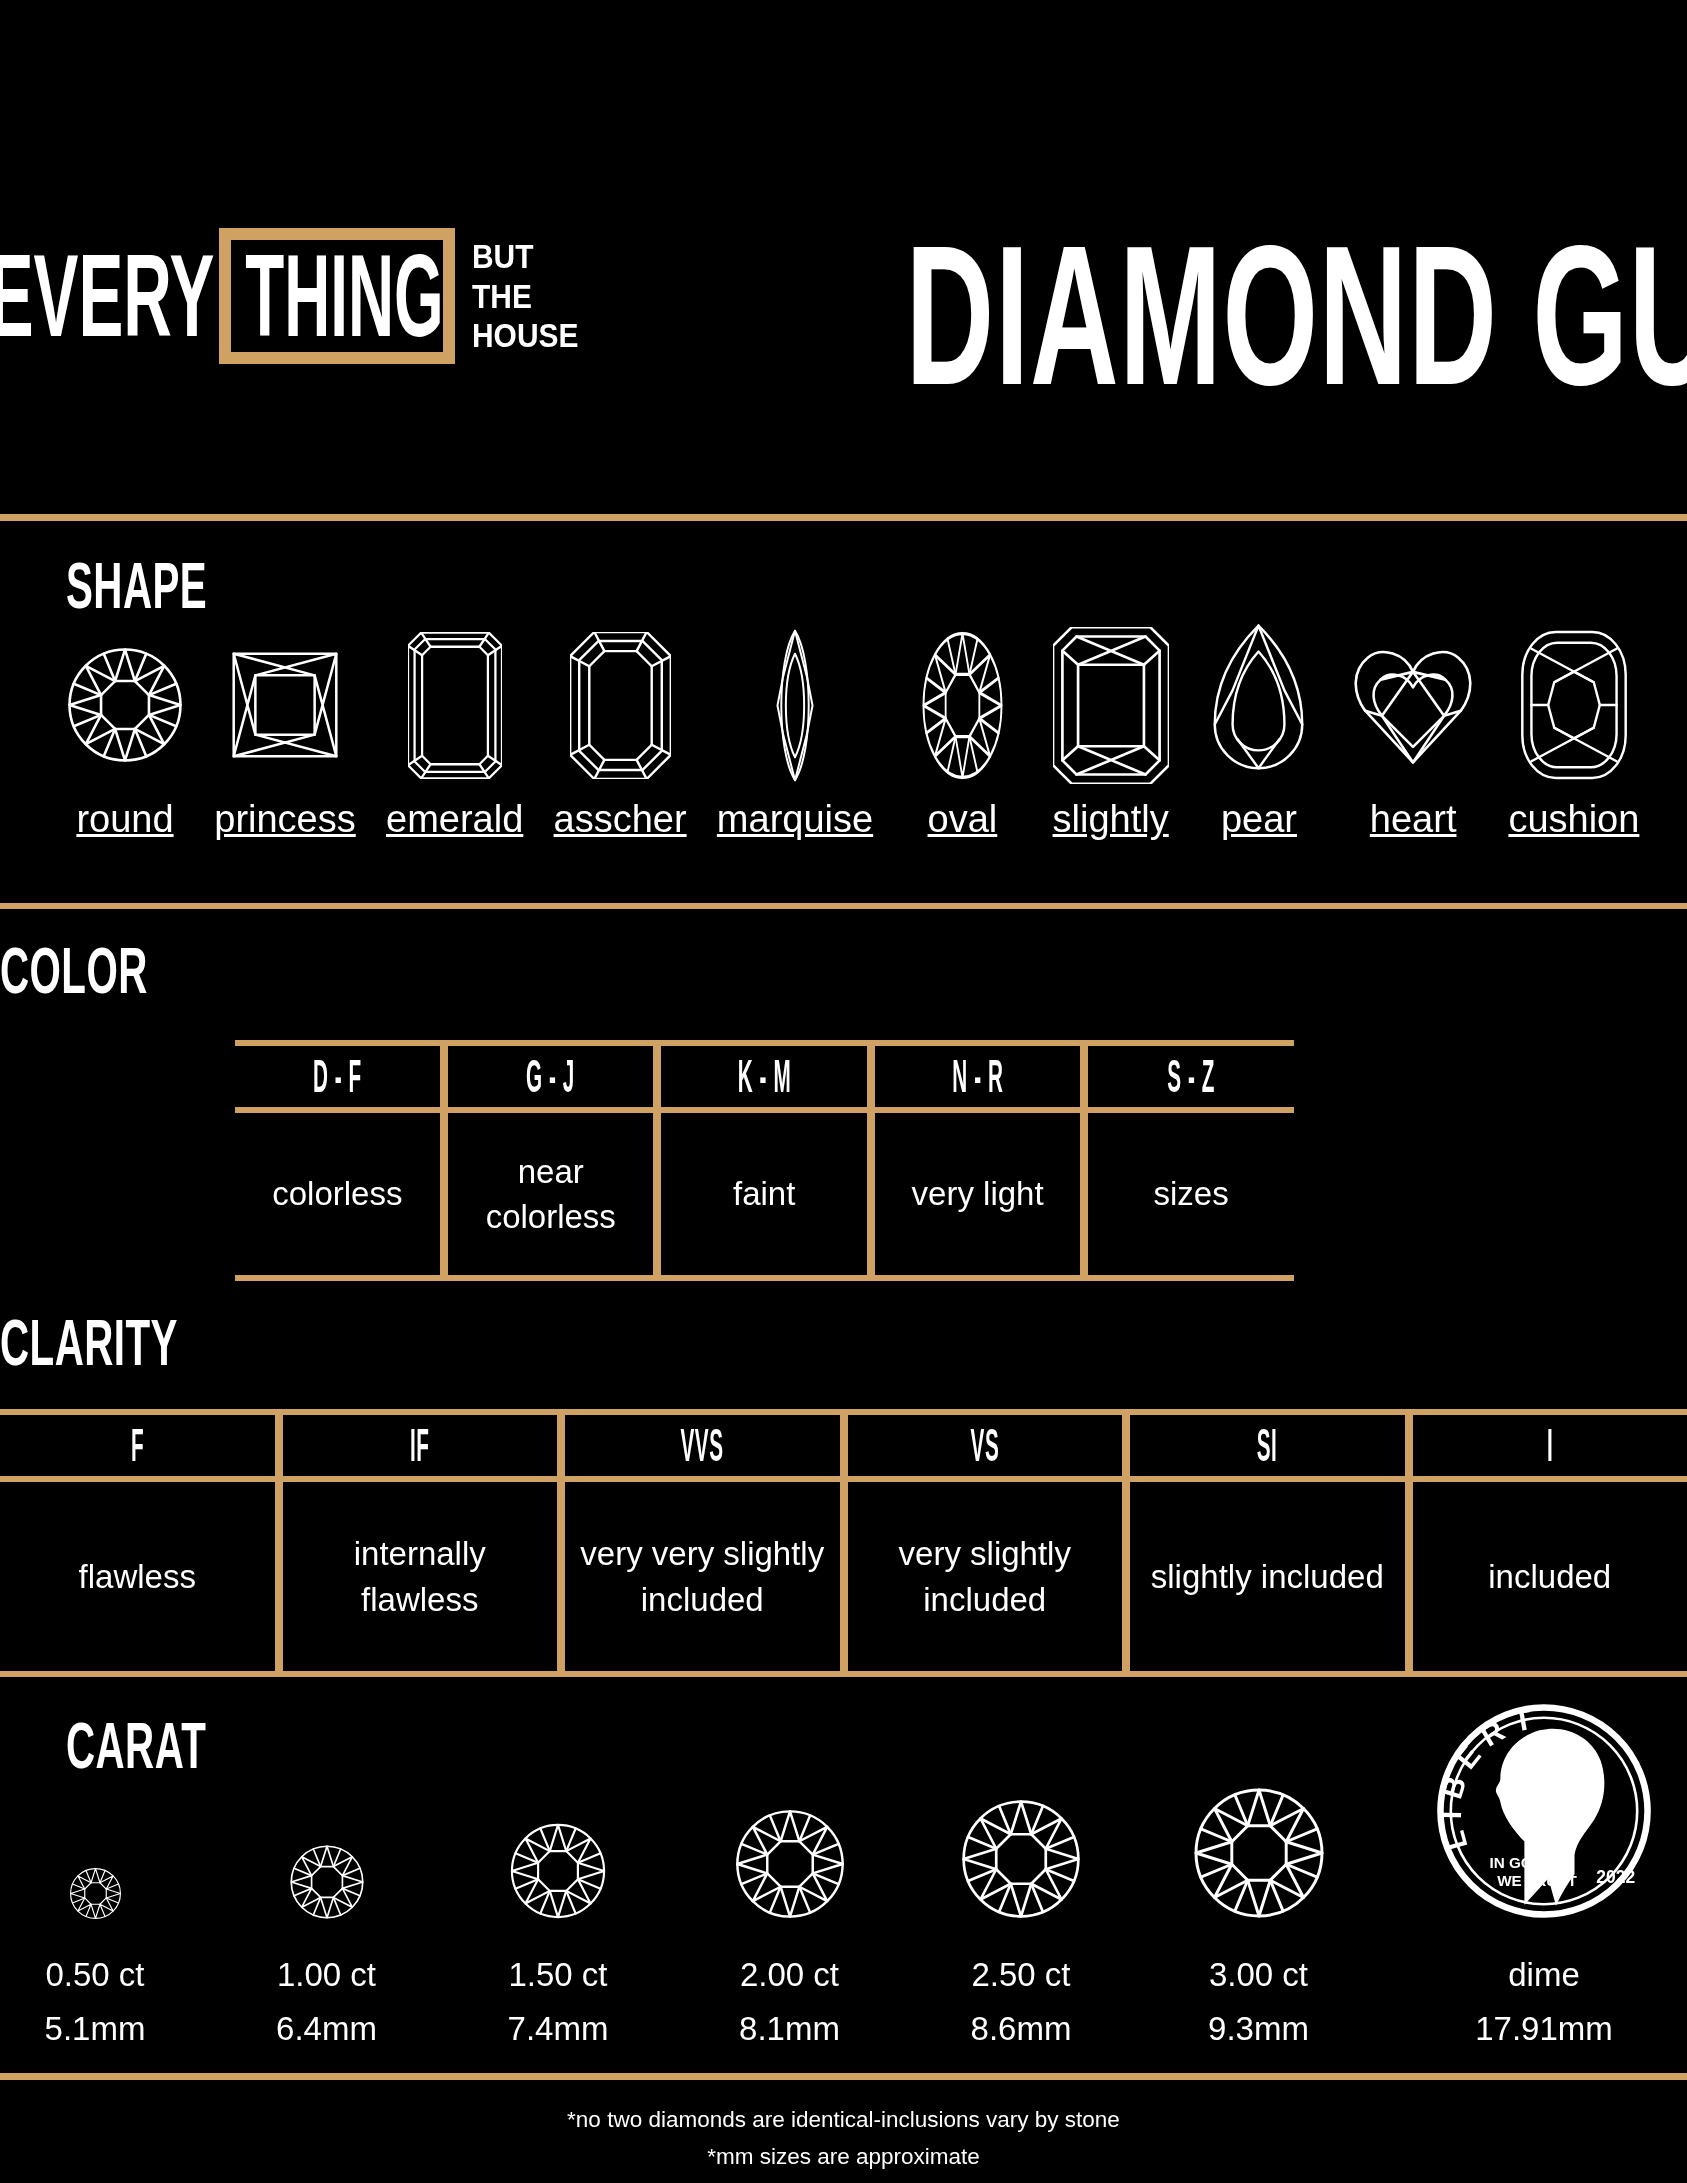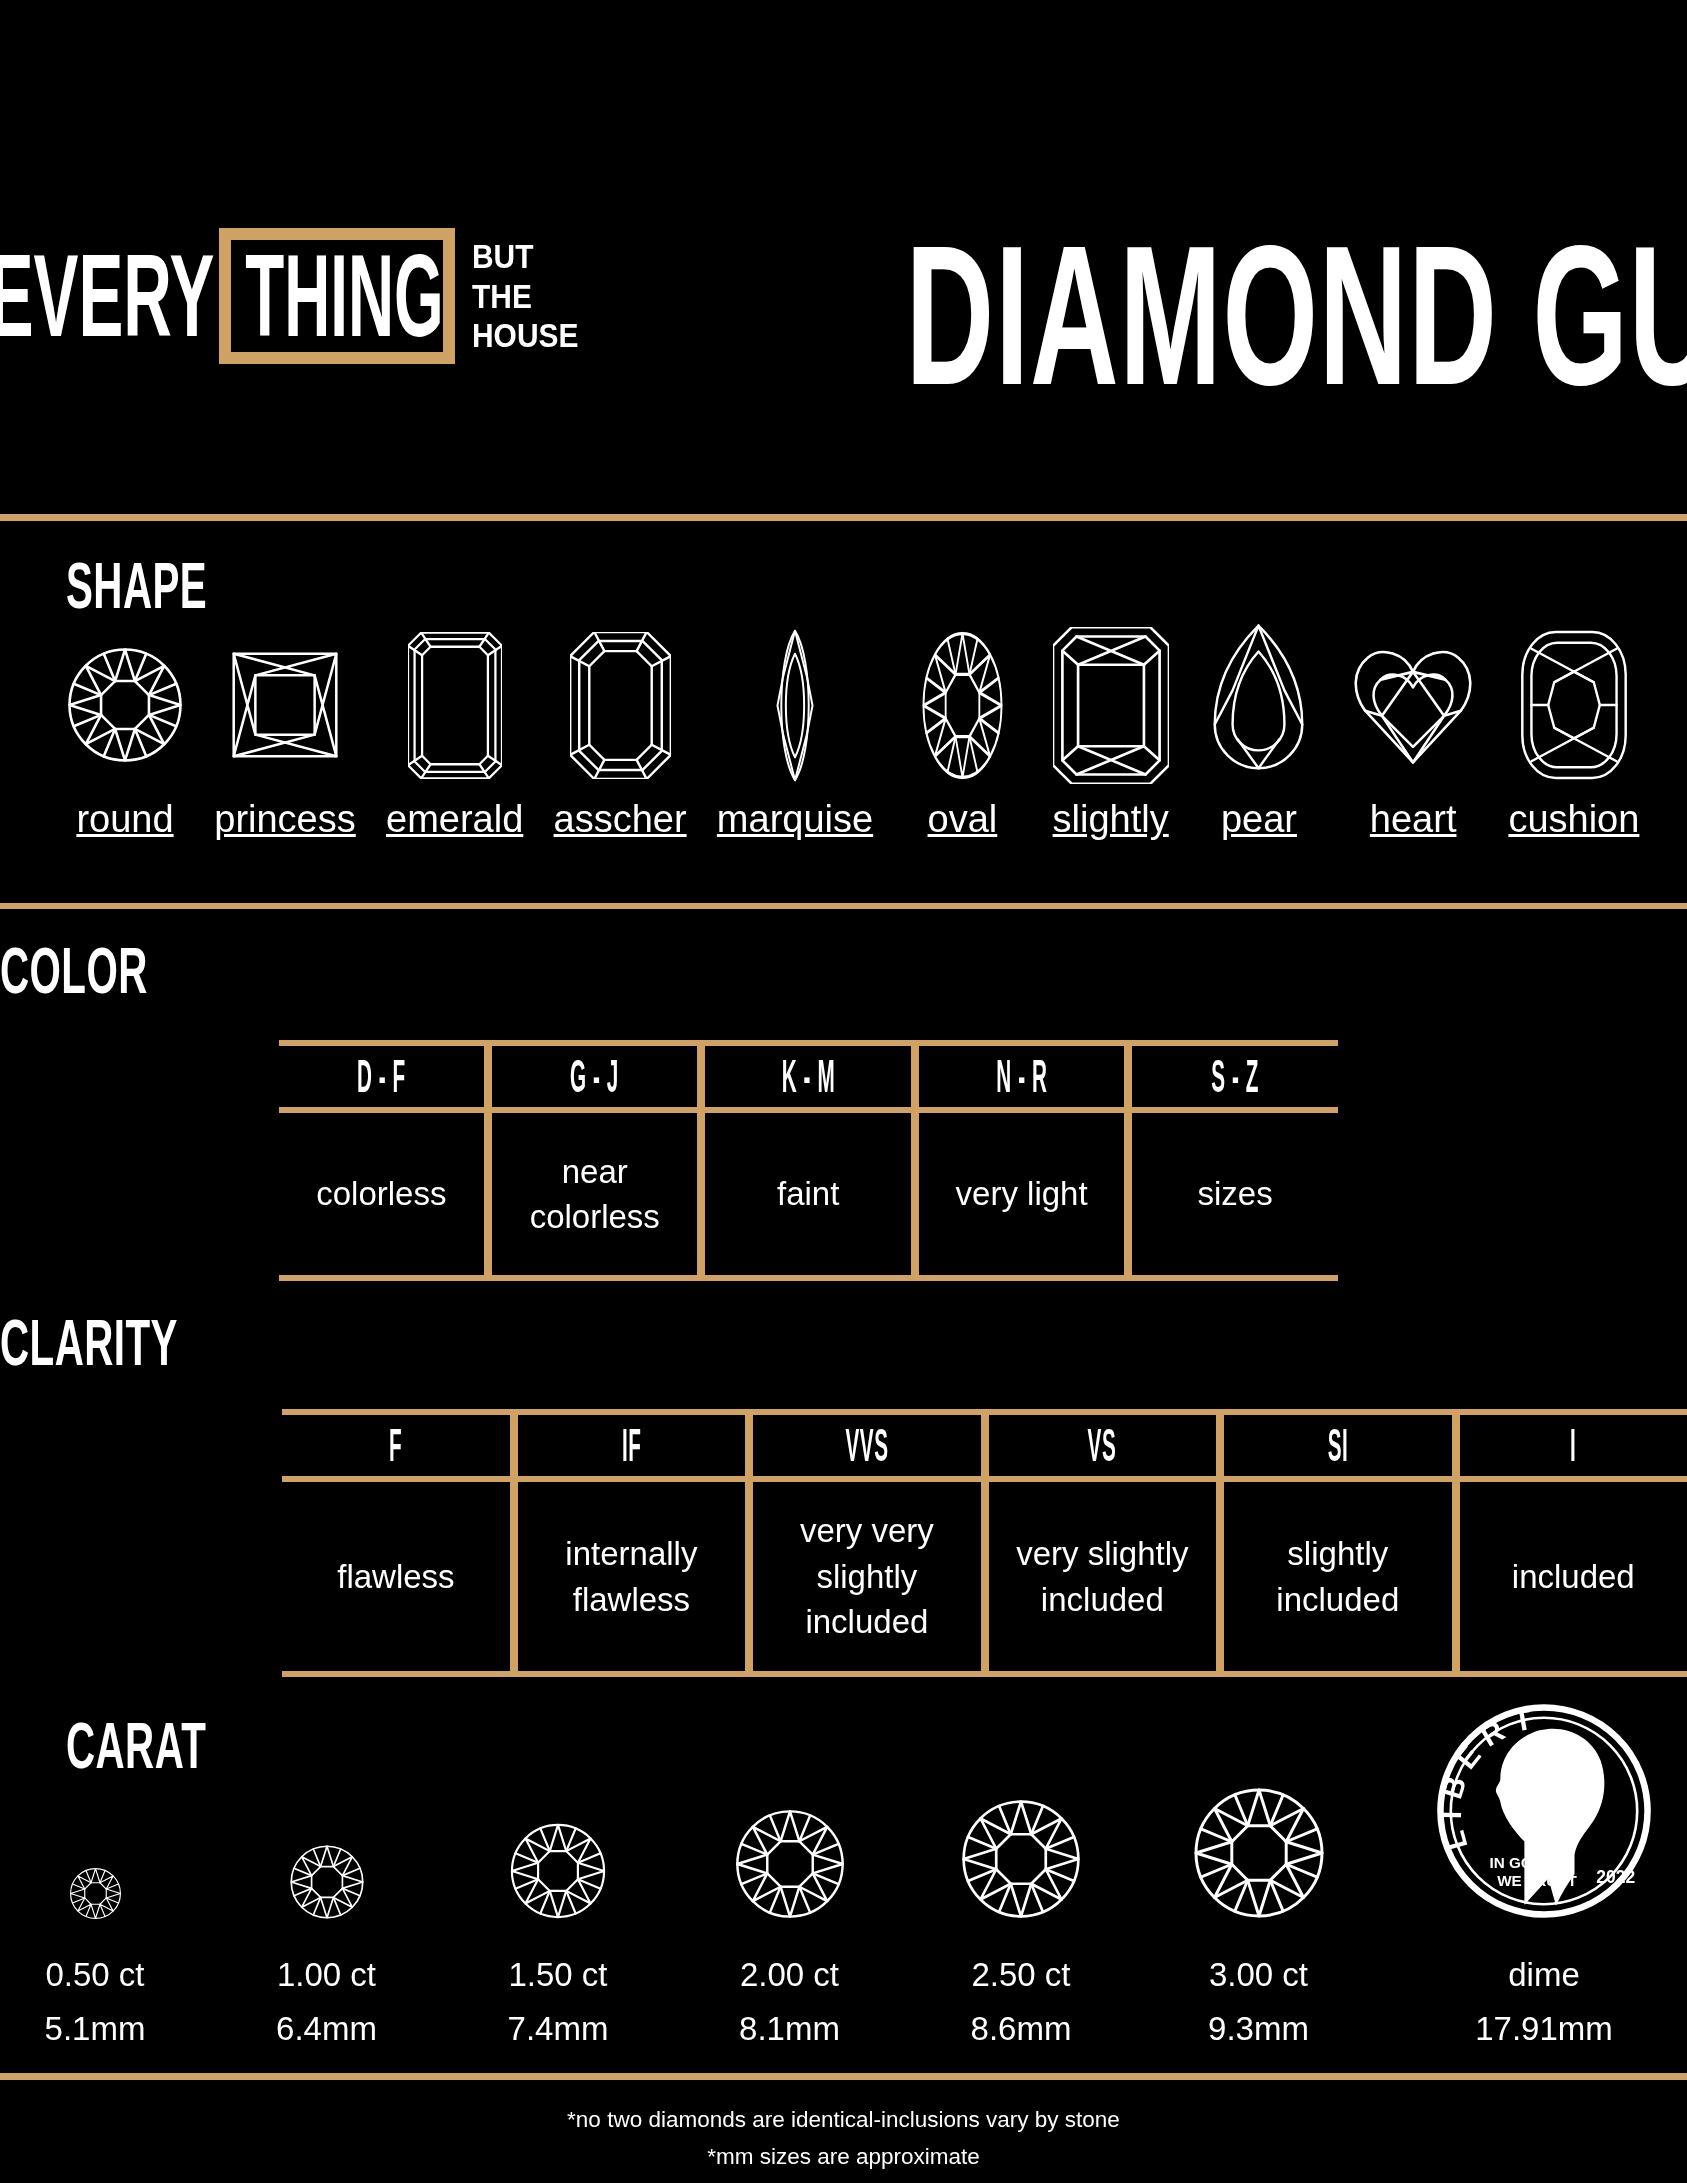--- a/index.html
+++ b/index.html
@@ -34,25 +34,25 @@
   
   #shape{height:382px;box-sizing:border-box;padding:33px 41px 0 66px;}
   .shape-items{margin-top:5.3px;display:flex;justify-content:space-between;padding-right:6.6px;}
   .shape-item{display:flex;flex-direction:column;align-items:center;min-width:118px;text-decoration:underline;}
   .icon-zone{height:165px;display:flex;align-items:center;justify-content:center;}
   .shape-label{margin-top:10.6px;font-size:38px;font-weight:400;}
   .gem{stroke:#fff;fill:none;stroke-linejoin:round;stroke-linecap:round;}
 
   
   #color{height:372px;box-sizing:border-box;padding:30px 0 0 0;display:flex;flex-direction:row;}
-  #clarity{height:396px;box-sizing:border-box;padding:30px 0 0 0;display:flex;flex-direction:row;}
+  #clarity{height:396px;box-sizing:border-box;padding:30px 0 0 0;display:flex;flex-direction:column;}
   #color .sec-heading,#clarity .sec-heading{margin-left:66px;}
   .grade-table{display:grid;gap:6.6px 8px;background:var(--gold);
     border-top:6.6px solid var(--gold);border-bottom:6.6px solid var(--gold);margin-top:auto;}
-  .color-grid{grid-template-columns:repeat(5,1fr);grid-template-rows:61px 162px;margin-left:44px;}
+  .color-grid{grid-template-columns:repeat(5,1fr);grid-template-rows:61px 162px;}
   .clarity-grid{grid-template-columns:repeat(6,1fr);grid-template-rows:61px 189px;}
   .g-cell{background:var(--bg);display:flex;align-items:center;justify-content:center;}
   .g-head .grade{font-size:46px;letter-spacing:1.3px;transform:scaleX(.45);}
   .g-body{font-size:33px;font-weight:400;text-align:center;line-height:1.38;}
   .g-body span{max-width:94%;display:inline-block;}
 
   
   #carat{position:relative;height:396px;box-sizing:border-box;
     display:flex;flex-direction:column;justify-content:flex-end;padding:0 34px 25px 34px;}
   #carat .sec-heading{position:absolute;top:37px;left:66px;}

